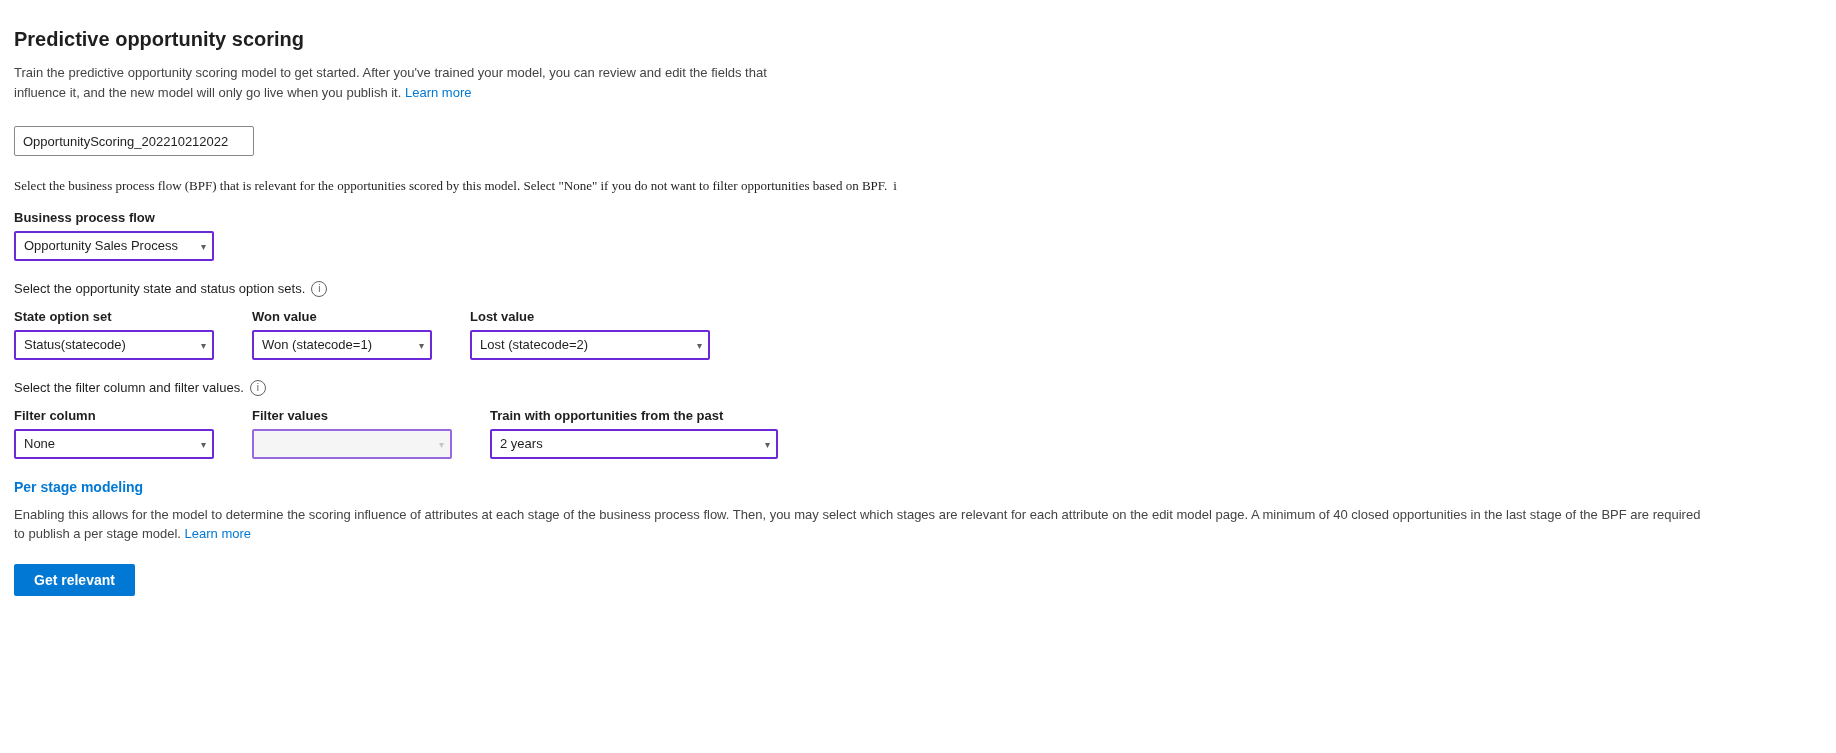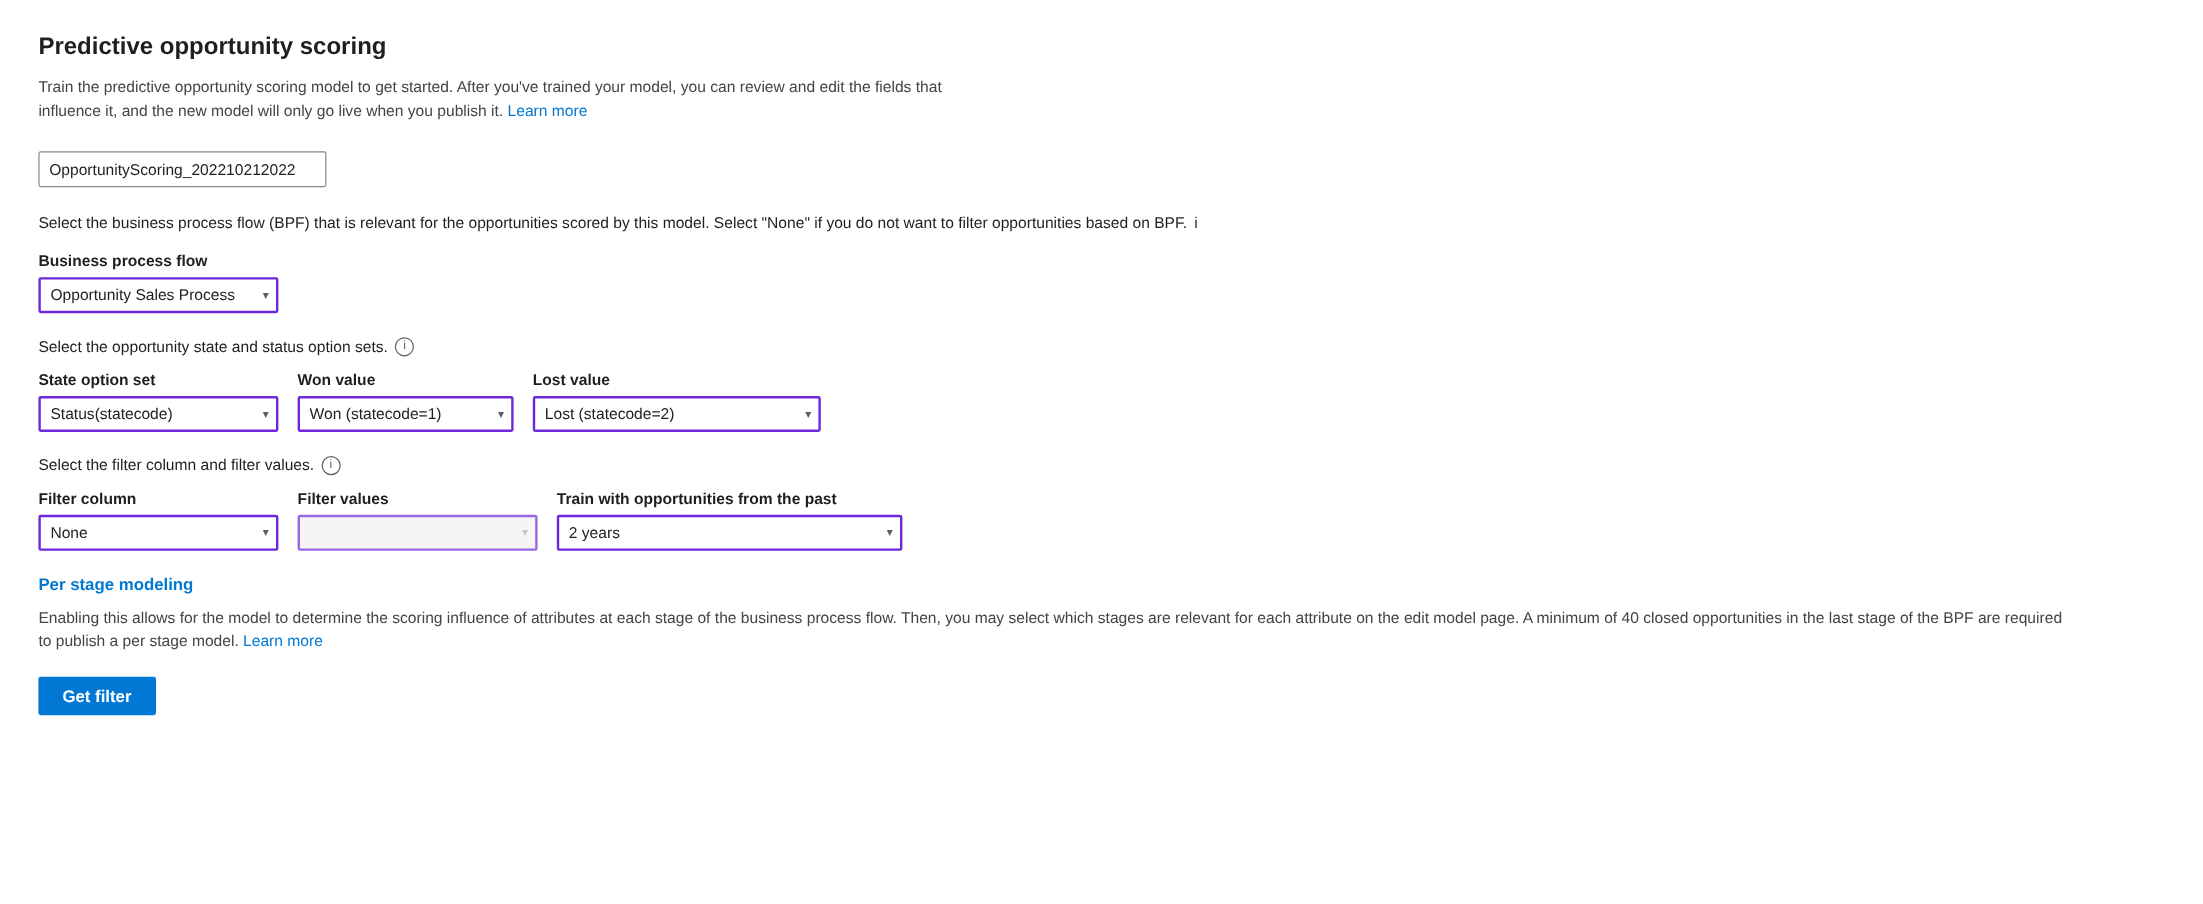--- a/index.html
+++ b/index.html
@@ -10,21 +10,21 @@
 
     body {
       font-family: 'Segoe UI', -apple-system, BlinkMacSystemFont, sans-serif;
       font-size: 14px;
       color: #1f1f1f;
       background: #ffffff;
       min-height: 753px;
     }
 
     .page-container {
-      padding: 28px 32px;
+      padding: 28px 14px;
       max-width: 1836px;
     }
 
     .page-title {
       font-size: 20px;
       font-weight: 600;
       color: #1f1f1f;
       margin-bottom: 12px;
     }
 
@@ -150,21 +150,21 @@
       width: 200px;
     }
 
     .train-select select {
       width: 288px;
     }
 
     .row-group {
       display: flex;
       align-items: flex-start;
-      gap: 16px;
+      gap: 38px;
       flex-wrap: wrap;
     }
 
     .col-group {
       display: flex;
       flex-direction: column;
     }
 
     .per-stage-heading {
       font-size: 14px;
@@ -247,20 +247,21 @@
 
     .bpf-note {
       font-size: 13px;
       color: #1f1f1f;
       margin-bottom: 14px;
       max-width: 1000px;
       line-height: 1.5;
       display: flex;
       align-items: center;
       gap: 6px;
+      font-family: Liberation Serif, serif;
     }
   </style>
 </head>
 <body>
 
 <div class="page-container">
 
   
   <h1 class="page-title">Predictive opportunity scoring</h1>
 
@@ -380,15 +381,15 @@
   
   <div class="field-section">
     <div class="per-stage-heading">Per stage modeling</div>
     <p class="per-stage-description">
       <span>Enabling this allows for the model to determine the scoring influence of attributes at each stage of the business process flow. Then, you may select which stages are relevant for each attribute on the edit model page. A minimum of 40 closed opportunities in the last stage of the BPF are required to publish a per stage model.</span>
       <a href="#">Learn more</a>
     </p>
   </div>
 
   
-  <button class="get-started-btn">Get filter</button>
+  <button class="get-started-btn">Get relevant</button>
 
 </div>
 
 </body></html>

